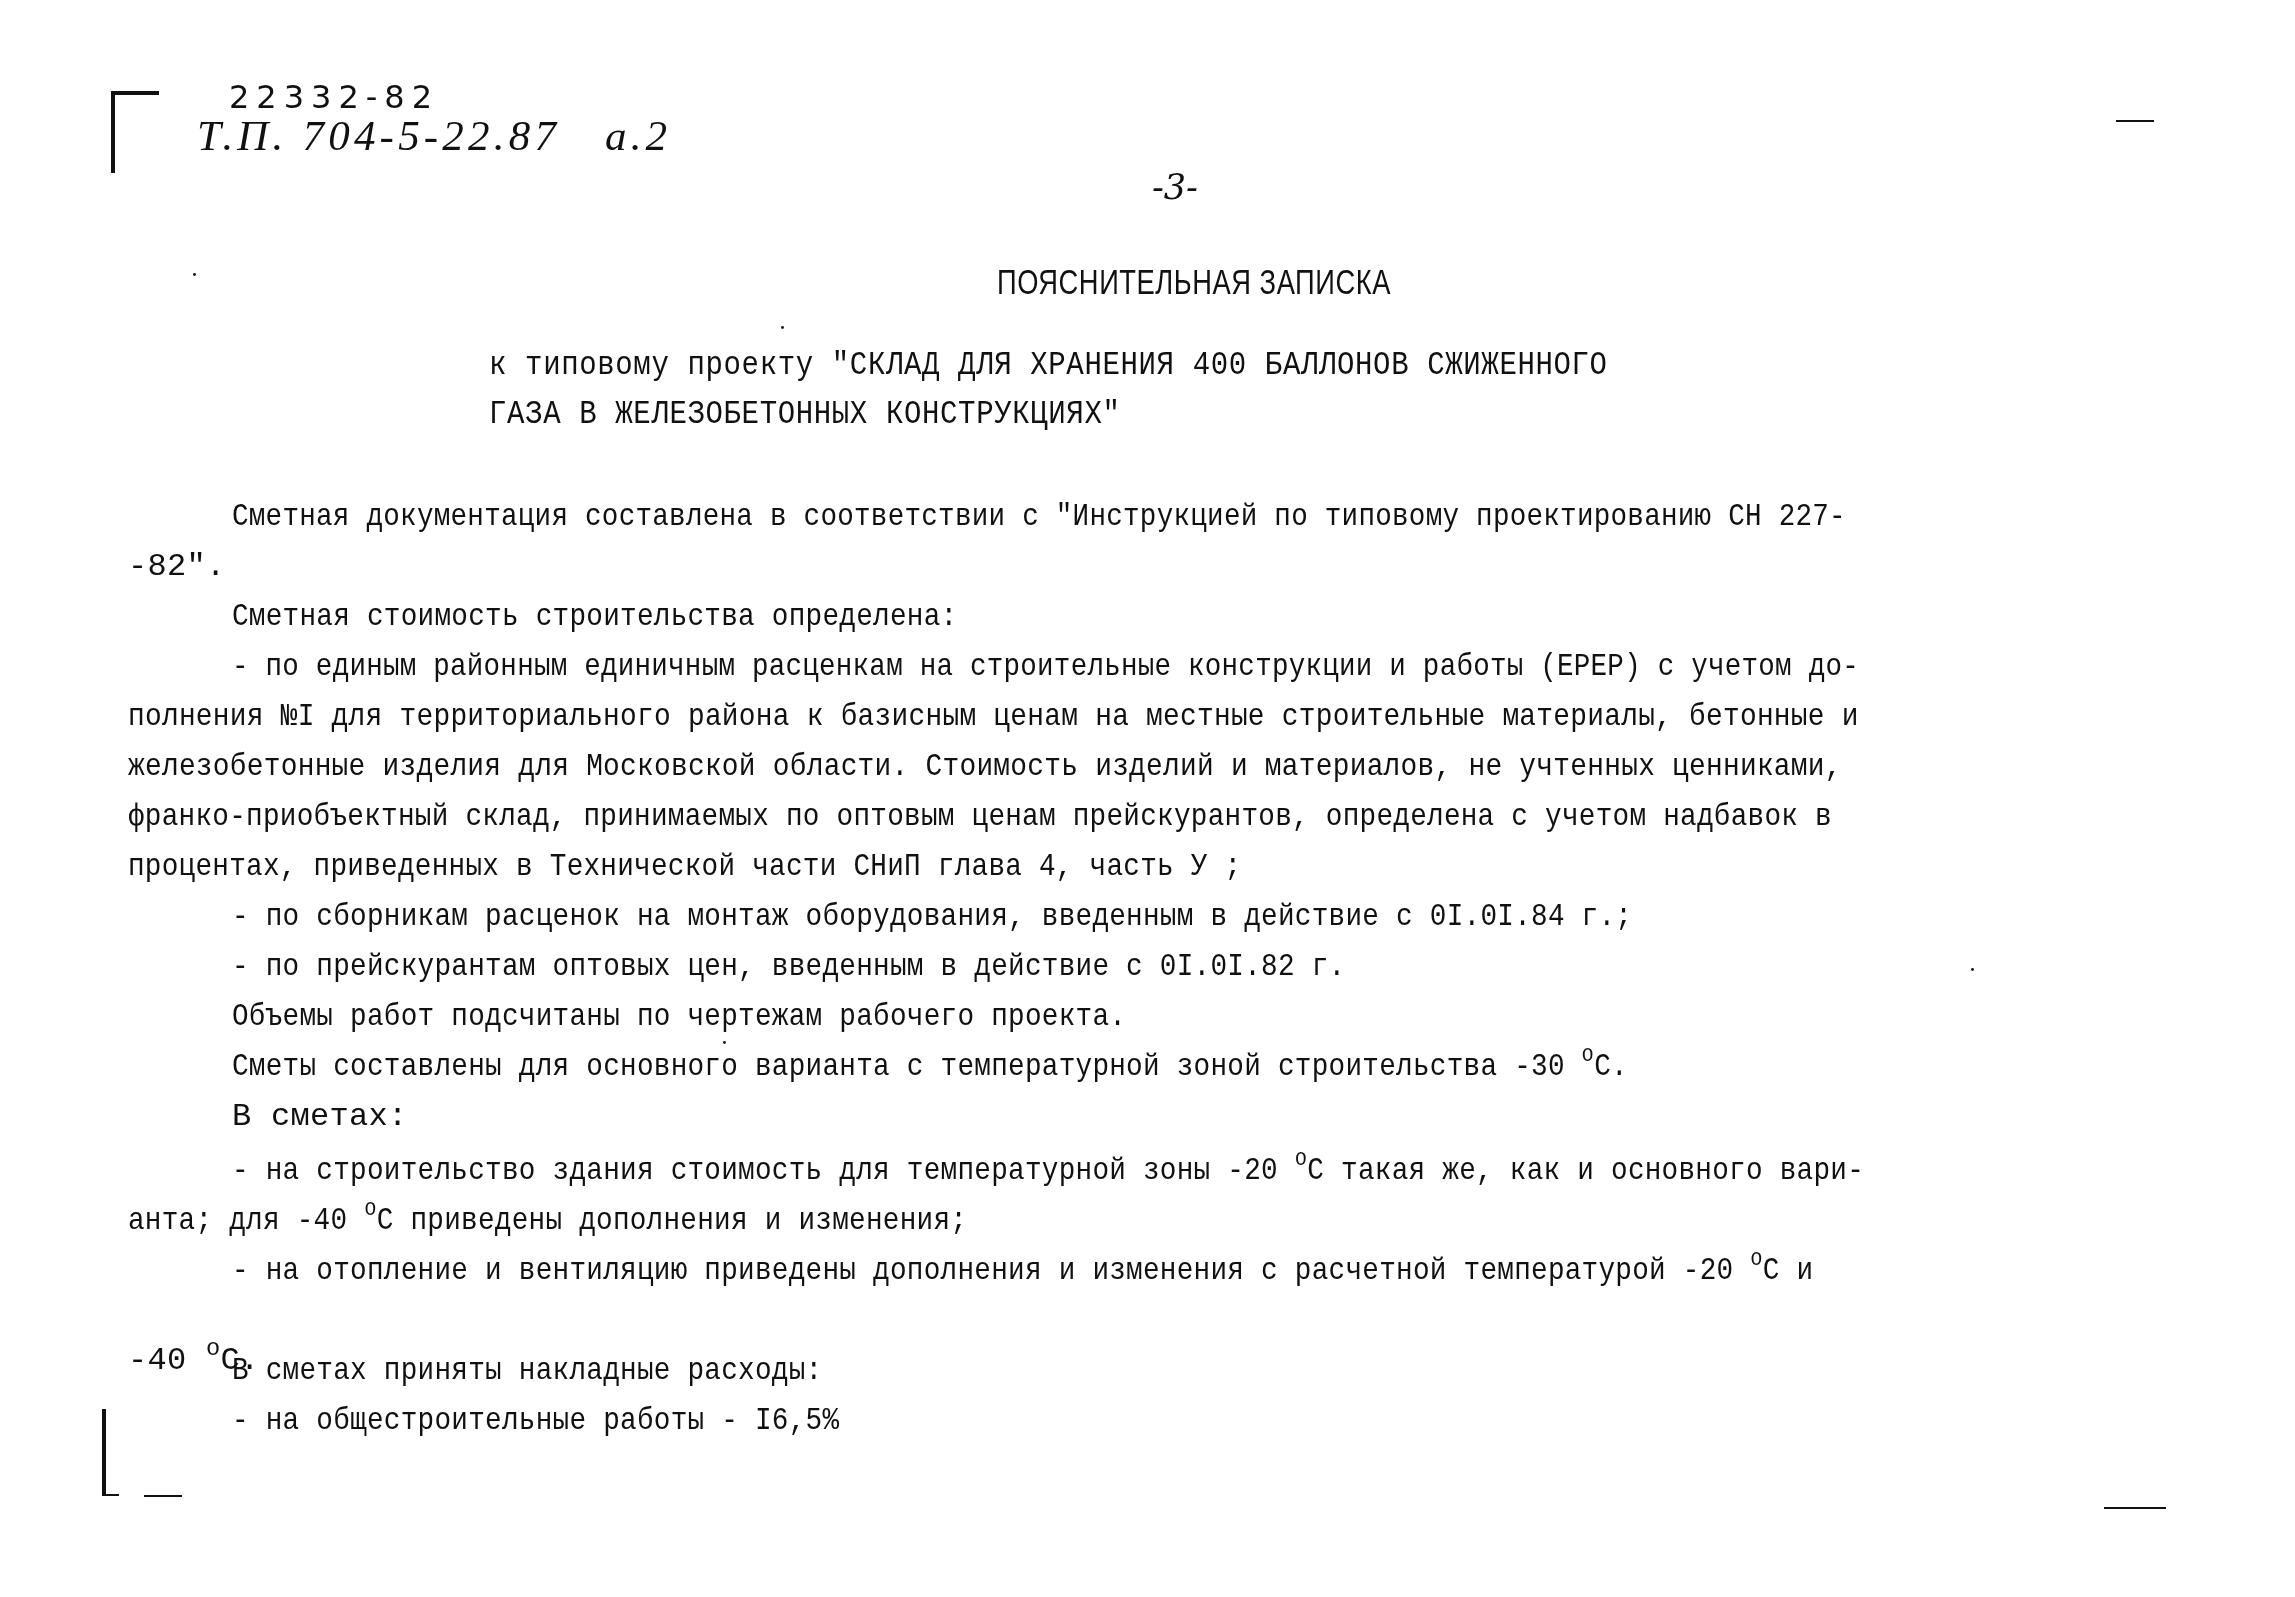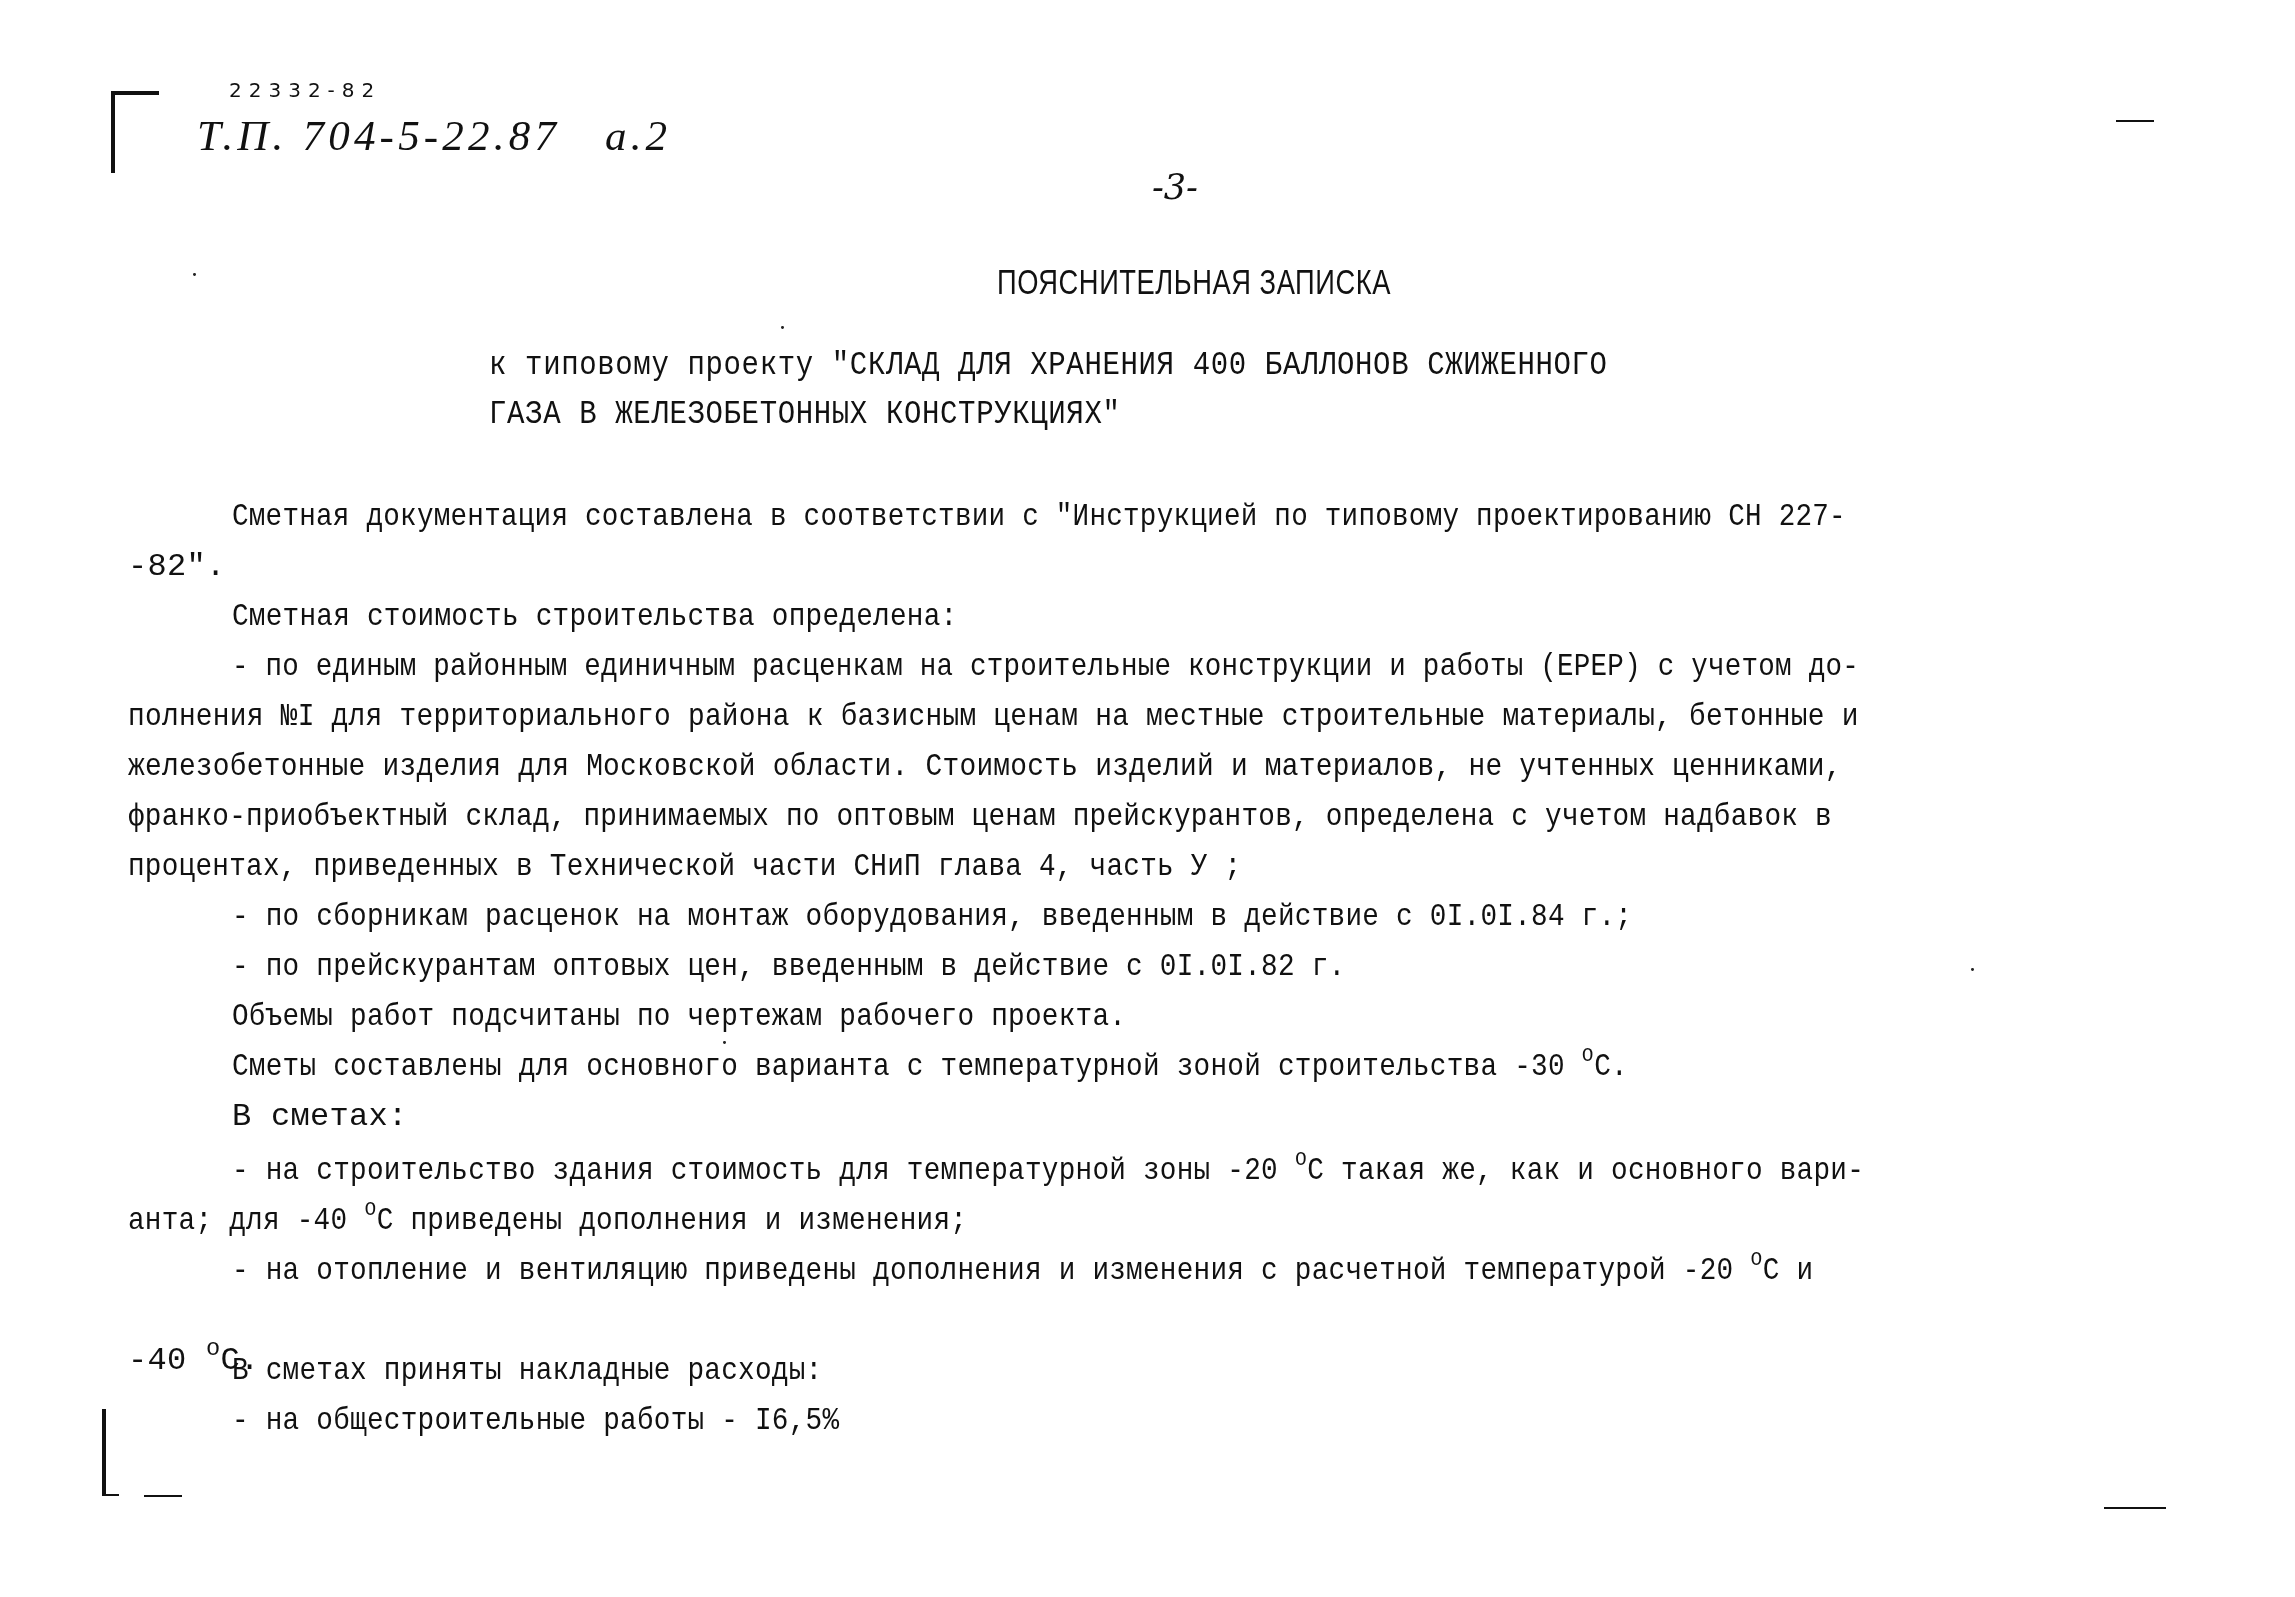--- a/index.html
+++ b/index.html
@@ -1,21 +1,21 @@
 <!DOCTYPE html>
 <html style="font-size:11px"><head>
 <meta charset="utf-8">
 <style>
   html, body { margin: 0; padding: 0; background: #ffffff; }
   body { width: 2295px; height: 1597px; position: relative; overflow: hidden;
          font-family: "DejaVu Sans Mono", "Liberation Mono", monospace; color: #111111; }
   .abs { position: absolute; white-space: pre; }
   .stamp-bracket-top { position: absolute; left: 112px; top: 91px; width: 47px; height: 0; border-top: 4.2px solid #111; }
   .stamp-bracket-left { position: absolute; left: 111px; top: 91px; width: 0; height: 82px; border-left: 4.2px solid #111; }
-  .stamp-code { font-family: "DejaVu Sans", sans-serif; font-size: 20px; letter-spacing: 7px; left: 229px; top: 78px; }
+  .stamp-code { font-family: "DejaVu Sans", sans-serif; font-size: 32px; letter-spacing: 7px; left: 229px; top: 78px; }
   .stamp-ref { font-family: Liberation Serif, serif; font-style: italic; font-size: 43px; letter-spacing: 4.2px; left: 197px; top: 111px; }
   .page-num { font-family: "DejaVu Serif", serif; font-style: italic; font-size: 35px; left: 1152px; top: 167px; }
   .title { font-family: "Liberation Sans", sans-serif; font-size: 35px; transform: scaleX(0.78); transform-origin: left top; left: 997px; top: 262px; letter-spacing: 0.7px; }
   .subtitle { font-family: "Liberation Mono", monospace; font-size: 33px; transform: scaleX(0.88); transform-origin: left top; letter-spacing: 0.7px; }
   .line { font-family: "Liberation Mono", monospace; font-size: 32px; transform-origin: left top; letter-spacing: 0.3px; }
   .deg { font-size: 23.6px; position: relative; top: -14px; }
   .corner-dash { position: absolute; height: 0; border-top: 2.8px solid #111; }
   .bottom-bracket { position: absolute; left: 102px; top: 1409px; width: 0; height: 87px; border-left: 4.9px solid #111; }
   .bottom-bracket-foot { position: absolute; left: 102px; top: 1494px; width: 17.3px; height: 0; border-top: 2.8px solid #111; }
   .speck { position: absolute; width: 2.8px; height: 2.8px; background: #222; border-radius: 50%; }

